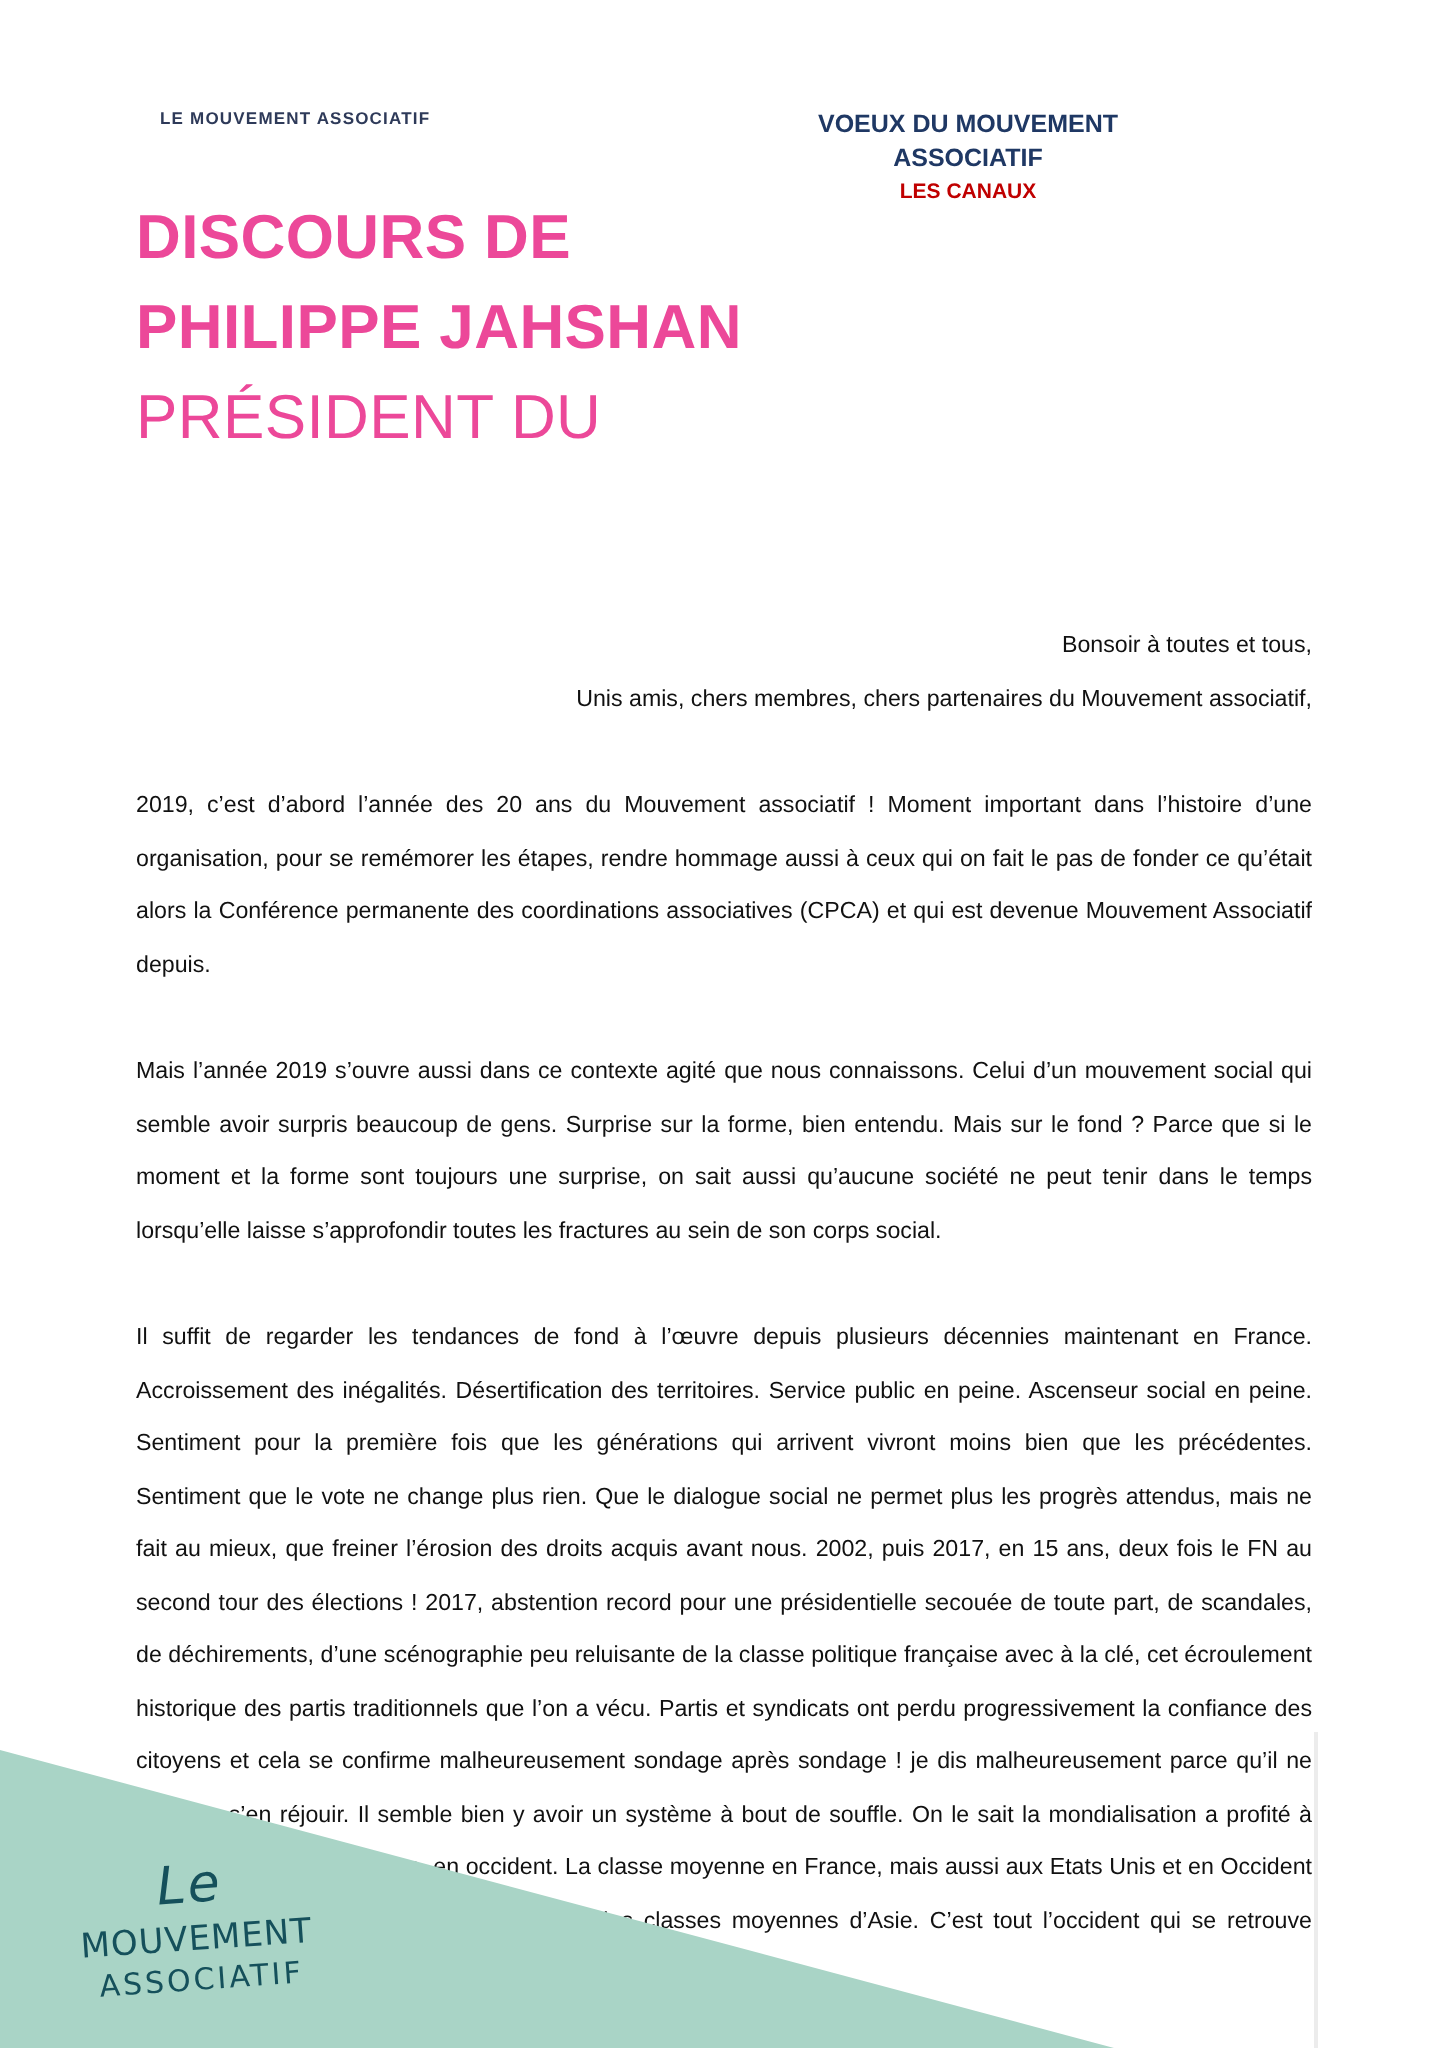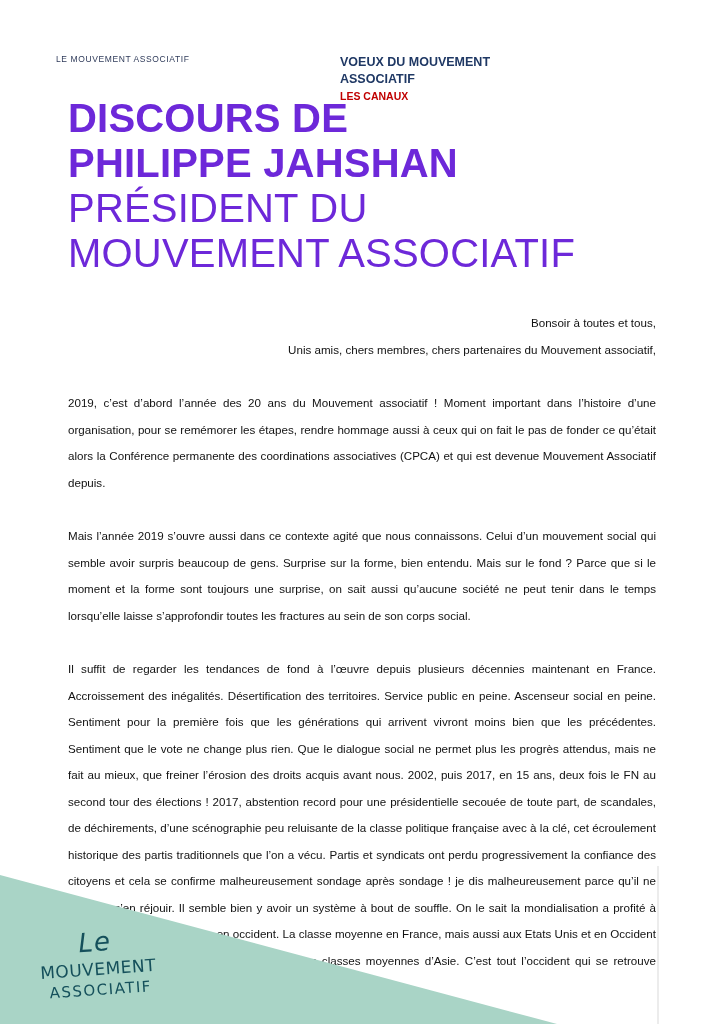--- a/index.html
+++ b/index.html
@@ -9,57 +9,57 @@
     height: 1024px;
     background: #ffffff;
     overflow: hidden;
     font-family: "Liberation Sans", sans-serif;
     color: #1a1a1a;
   }
 
   
   .brand-small {
     position: absolute;
-    left: 56px;
+    left: 80px;
     top: 54px;
     font-size: 8.5px;
-    font-weight: 400;
+    font-weight: 700;
     letter-spacing: 0.6px;
     color: #2e3a59;
   }
 
   
   .header-right {
     position: absolute;
     top: 54px;
-    right: 64px;
+    right: 80px;
     width: 320px;
-    text-align: left;
+    text-align: center;
     line-height: 17px;
   }
   .header-right .event-title {
     color: #1F3864;
     font-size: 12.5px;
     font-weight: 700;
   }
   .header-right .venue,
   .header-right .date {
     color: #C00000;
     font-size: 10.5px;
     font-weight: 700;
     line-height: 16px;
   }
 
   
   .doc-title {
     position: absolute;
     left: 68px;
     top: 96px;
-    color: #6d28d9;
-    font-size: 40px;
+    color: #ec4899;
+    font-size: 31px;
     line-height: 45px;
     letter-spacing: 0.2px;
     white-space: nowrap;
   }
   .doc-title .t-bold { font-weight: 700; }
   .doc-title .t-light { font-weight: 400; }
 
   
   .body-text {
     position: absolute;
@@ -123,21 +123,20 @@
   <div class="header-right">
     <div class="event-title">VOEUX DU MOUVEMENT</div>
     <div class="event-title">ASSOCIATIF</div>
     <div class="venue">LES CANAUX</div>
   </div>
 
   <div class="doc-title">
     <div class="t-bold">DISCOURS DE</div>
     <div class="t-bold">PHILIPPE JAHSHAN</div>
     <div class="t-light">PRÉSIDENT DU</div>
-    <div class="t-light">MOUVEMENT ASSOCIATIF</div>
   </div>
 
   <div class="body-text">
     <div class="intro">
       <div>Bonsoir à toutes et tous,</div>
       <div>Unis amis, chers membres, chers partenaires du Mouvement associatif,</div>
     </div>
     <p>2019, c’est d’abord l’année des 20 ans du Mouvement associatif ! Moment important dans l’histoire d’une organisation, pour se remémorer les étapes, rendre hommage aussi à ceux qui on fait le pas de fonder ce qu’était alors la Conférence permanente des coordinations associatives (CPCA) et qui est devenue Mouvement Associatif depuis.</p>
     <p>Mais l’année 2019 s’ouvre aussi dans ce contexte agité que nous connaissons. Celui d’un mouvement social qui semble avoir surpris beaucoup de gens. Surprise sur la forme, bien entendu. Mais sur le fond ? Parce que si le moment et la forme sont toujours une surprise, on sait aussi qu’aucune société ne peut tenir dans le temps lorsqu’elle laisse s’approfondir toutes les fractures au sein de son corps social.</p>
     <p>Il suffit de regarder les tendances de fond à l’œuvre depuis plusieurs décennies maintenant en France. Accroissement des inégalités. Désertification des territoires. Service public en peine. Ascenseur social en peine. Sentiment pour la première fois que les générations qui arrivent vivront moins bien que les précédentes. Sentiment que le vote ne change plus rien. Que le dialogue social ne permet plus les progrès attendus, mais ne fait au mieux, que freiner l’érosion des droits acquis avant nous. 2002, puis 2017, en 15 ans, deux fois le FN au second tour des élections ! 2017, abstention record pour une présidentielle secouée de toute part, de scandales, de déchirements, d’une scénographie peu reluisante de la classe politique française avec à la clé, cet écroulement historique des partis traditionnels que l’on a vécu. Partis et syndicats ont perdu progressivement la confiance des citoyens et cela se confirme malheureusement sondage après sondage ! je dis malheureusement parce qu’il ne faut pas s’en réjouir. Il semble bien y avoir un système à bout de souffle. On le sait la mondialisation a profité à une minorité dans nos pays, en occident. La classe moyenne en France, mais aussi aux Etats Unis et en Occident de manière générale, a perdu à la faveur des classes moyennes d’Asie. C’est tout l’occident qui se retrouve aujourd’hui en retrait.</p>

